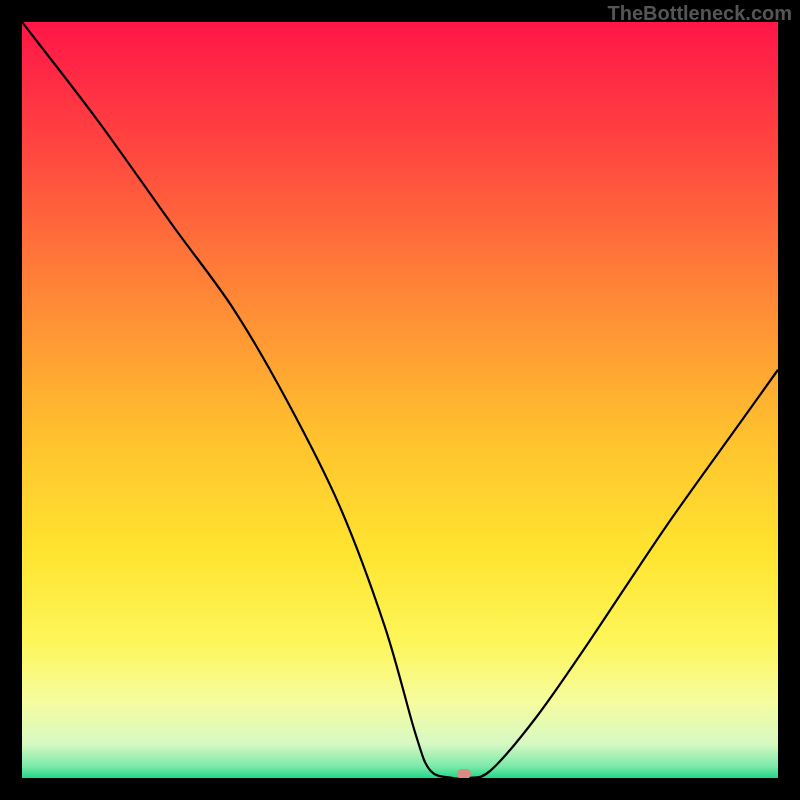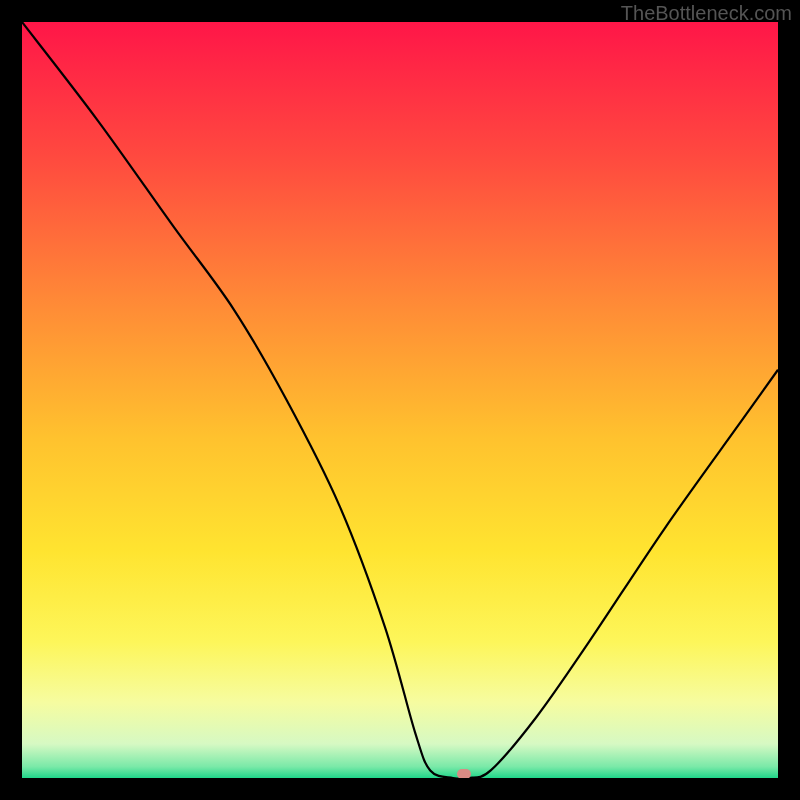--- a/index.html
+++ b/index.html
@@ -10,21 +10,21 @@
     background: #000;
     position: relative;
     font-family: Arial, sans-serif;
   }
   .watermark {
     position: absolute;
     top: 2px;
     right: 8px;
     color: #555;
     font-size: 20px;
-    font-weight: 400;
+    font-weight: 700;
     z-index: 10;
   }
   .chart-frame {
     position: absolute;
     top: 22px;
     left: 22px;
     width: 756px;
     height: 756px;
     background: #fff;
     overflow: hidden;

